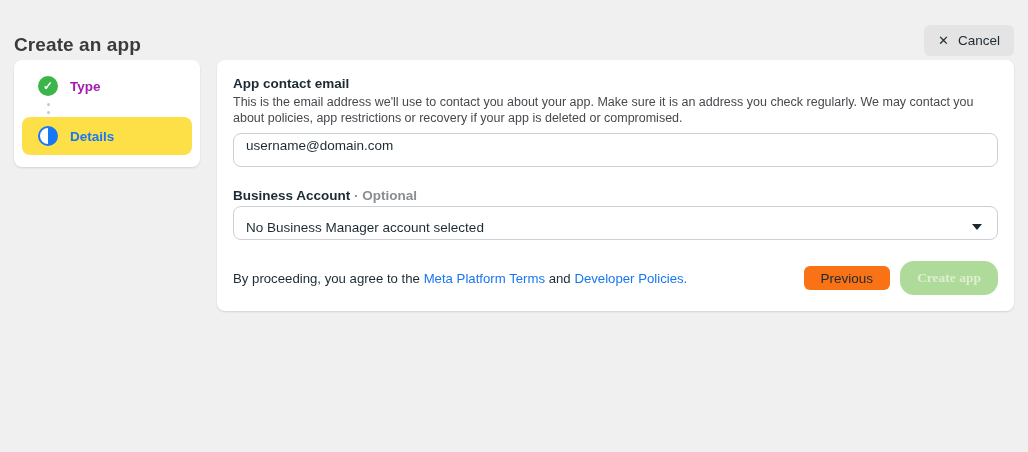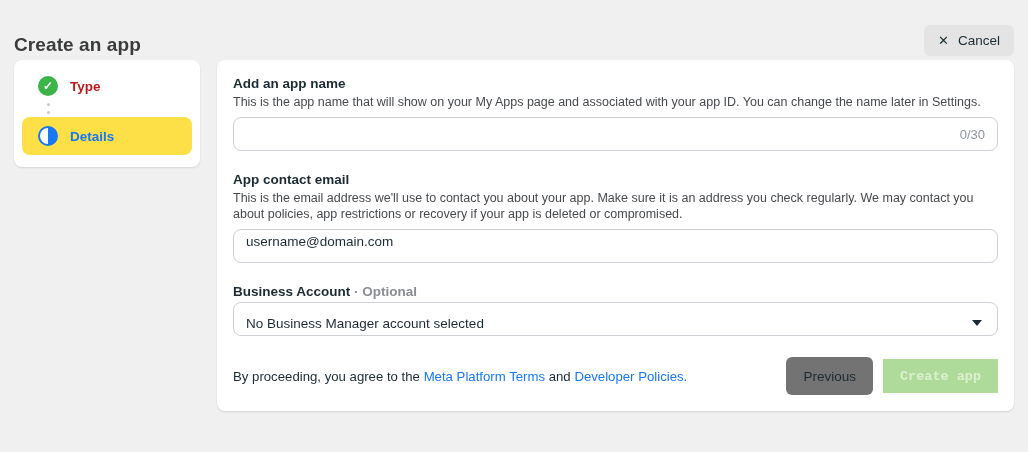--- a/index.html
+++ b/index.html
@@ -21,21 +21,21 @@
     height: 31px; padding: 0 14px; font-size: 13.5px; color: #1c2b33;
     font-family: inherit; cursor: pointer;
   }
   .x-glyph { font-size: 13px; color: #1c2b33; }
   .content { display: flex; gap: 17px; padding: 4px 14px 0 14px; align-items: flex-start; }
   .card { background: #fff; border-radius: 8px; box-shadow: 0 1px 2px rgba(0,0,0,.12); }
   
   .sidebar { width: 186px; padding: 12px 8px; flex: 0 0 auto; }
   .step-row { display: flex; align-items: center; gap: 12px; padding: 4px 16px; border-radius: 8px; cursor: pointer; }
   .step-row.current { background: #fde047; padding: 9px 16px; }
-  .step-label { font-weight: bold; font-size: 13.5px; color: #b91c1c; }
+  .step-label { font-weight: bold; font-size: 13.5px; color: #a21caf; }
   .step-row.current .step-label { color: #1877f2; }
   .check-icon {
     width: 20px; height: 20px; border-radius: 50%; background: #3bb54a;
     display: flex; align-items: center; justify-content: center;
     color: #fff; font-size: 12px; font-weight: bold; flex: 0 0 auto;
   }
   .half-icon {
     width: 20px; height: 20px; border-radius: 50%;
     border: 2px solid #1877f2; flex: 0 0 auto;
     background: linear-gradient(90deg, #fff 50%, #1877f2 50%);
@@ -65,27 +65,27 @@
   }
   .caret {
     width: 0; height: 0; flex: 0 0 auto;
     border-left: 5px solid transparent; border-right: 5px solid transparent;
     border-top: 6px solid #1c2b33;
   }
   .footer { display: flex; align-items: center; margin-top: 20px; }
   .terms { flex: 1; font-size: 13.2px; color: #1c2b33; }
   .terms .link { color: #1877f2; cursor: pointer; }
   .btn-prev {
-    background: #737373; border: none; border-radius: 6px; height: 38px;
+    background: #f97316; border: none; border-radius: 6px; height: 24px;
     padding: 0 17px; font-size: 13.5px; color: #1c2b33; font-family: inherit; cursor: pointer; text-align: center;
   }
   .btn-create {
-    background: #aedb9a; border: none; border-radius: 0; height: 34px;
+    background: #aedb9a; border: none; border-radius: 14px; height: 34px;
     padding: 0 17px; margin-left: 10px; font-size: 13.5px; font-weight: bold;
-    color: #ddefd0; font-family: Liberation Mono, monospace; cursor: not-allowed;
+    color: #ddefd0; font-family: Liberation Serif, serif; cursor: not-allowed;
   }
 </style>
 </head>
 <body>
 
 <div class="header">
   <h1 class="page-title">Create an app</h1>
   <button class="cancel-btn">
     <span class="x-glyph">✕</span>
     <span>Cancel</span>
@@ -104,28 +104,20 @@
         <i></i>
       </div>
     <div class="step-row current">
       <span class="half-icon"></span>
       <span class="step-label">Details</span>
     </div>
   </div>
 
   <div class="card main">
 
-    <div class="group">
-      <div class="field-label">Add an app name</div>
-      <div class="desc">This is the app name that will show on your My Apps page and associated with your app ID. You can change the name later in Settings.</div>
-      <div class="input-wrap">
-        <input class="text-input" type="text" value="" style="">
-        <span class="counter">0/30</span>
-      </div>
-    </div>
 
     <div class="group">
       <div class="field-label">App contact email</div>
       <div class="desc">This is the email address we'll use to contact you about your app. Make sure it is an address you check regularly. We may contact you about policies, app restrictions or recovery if your app is deleted or compromised.</div>
       <div class="input-wrap">
         <input class="text-input" type="text" value="username@domain.com" style="">
       </div>
     </div>
 
     <div class="group">

